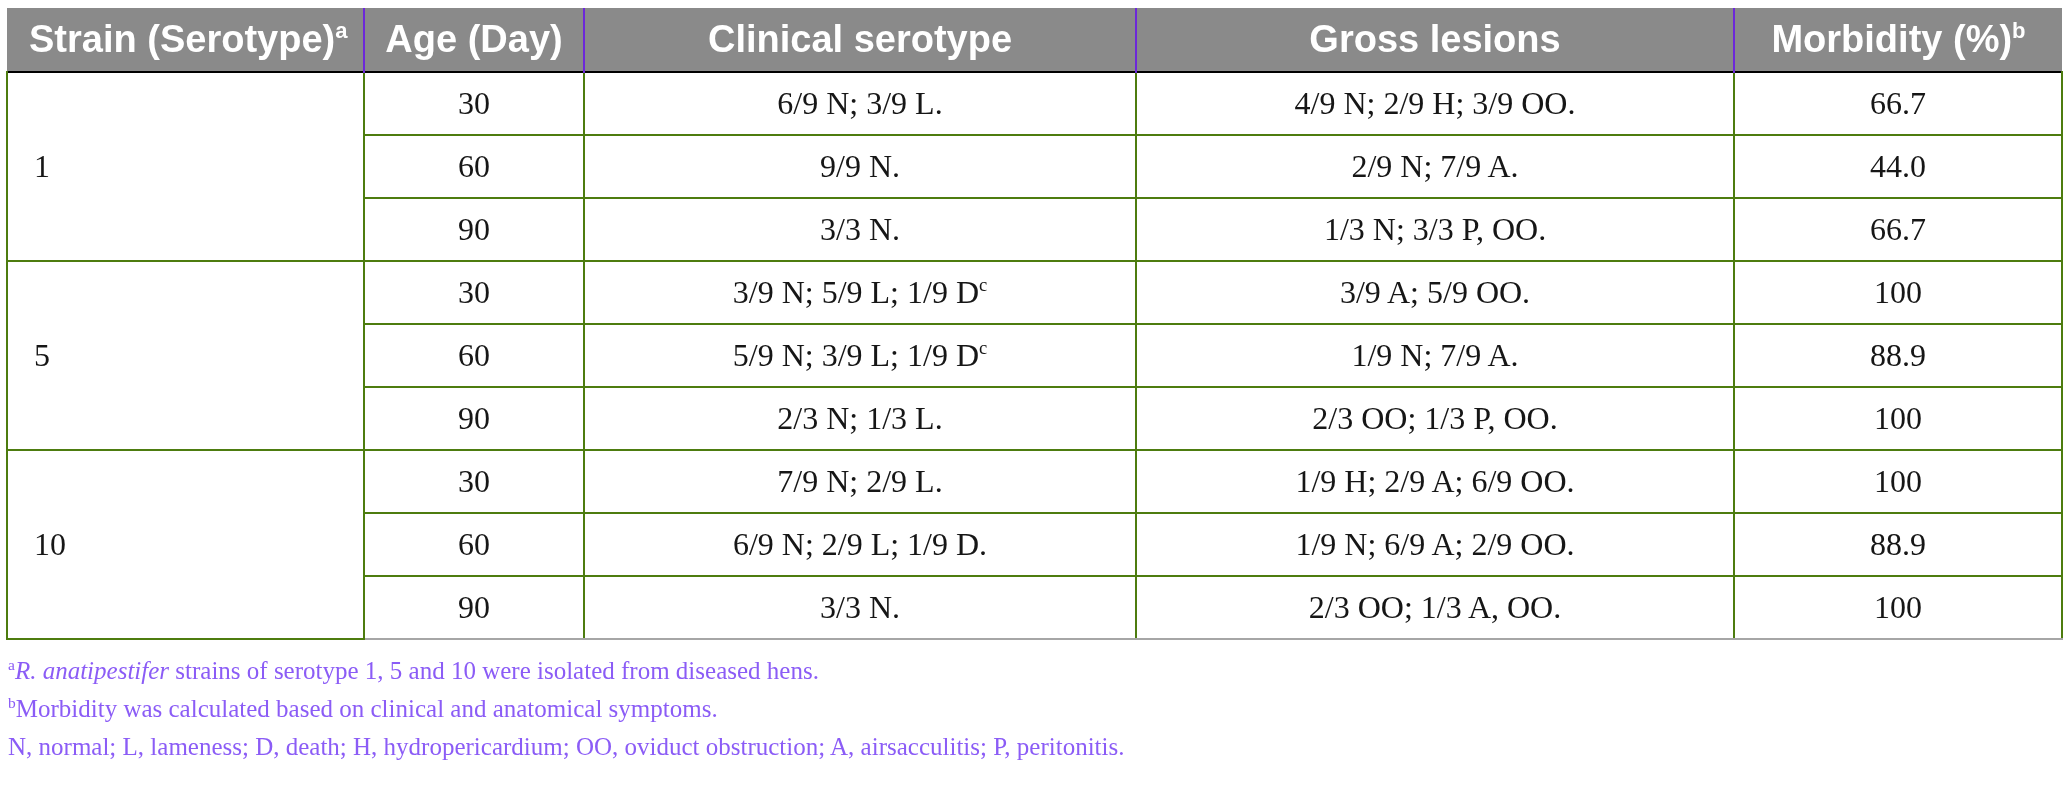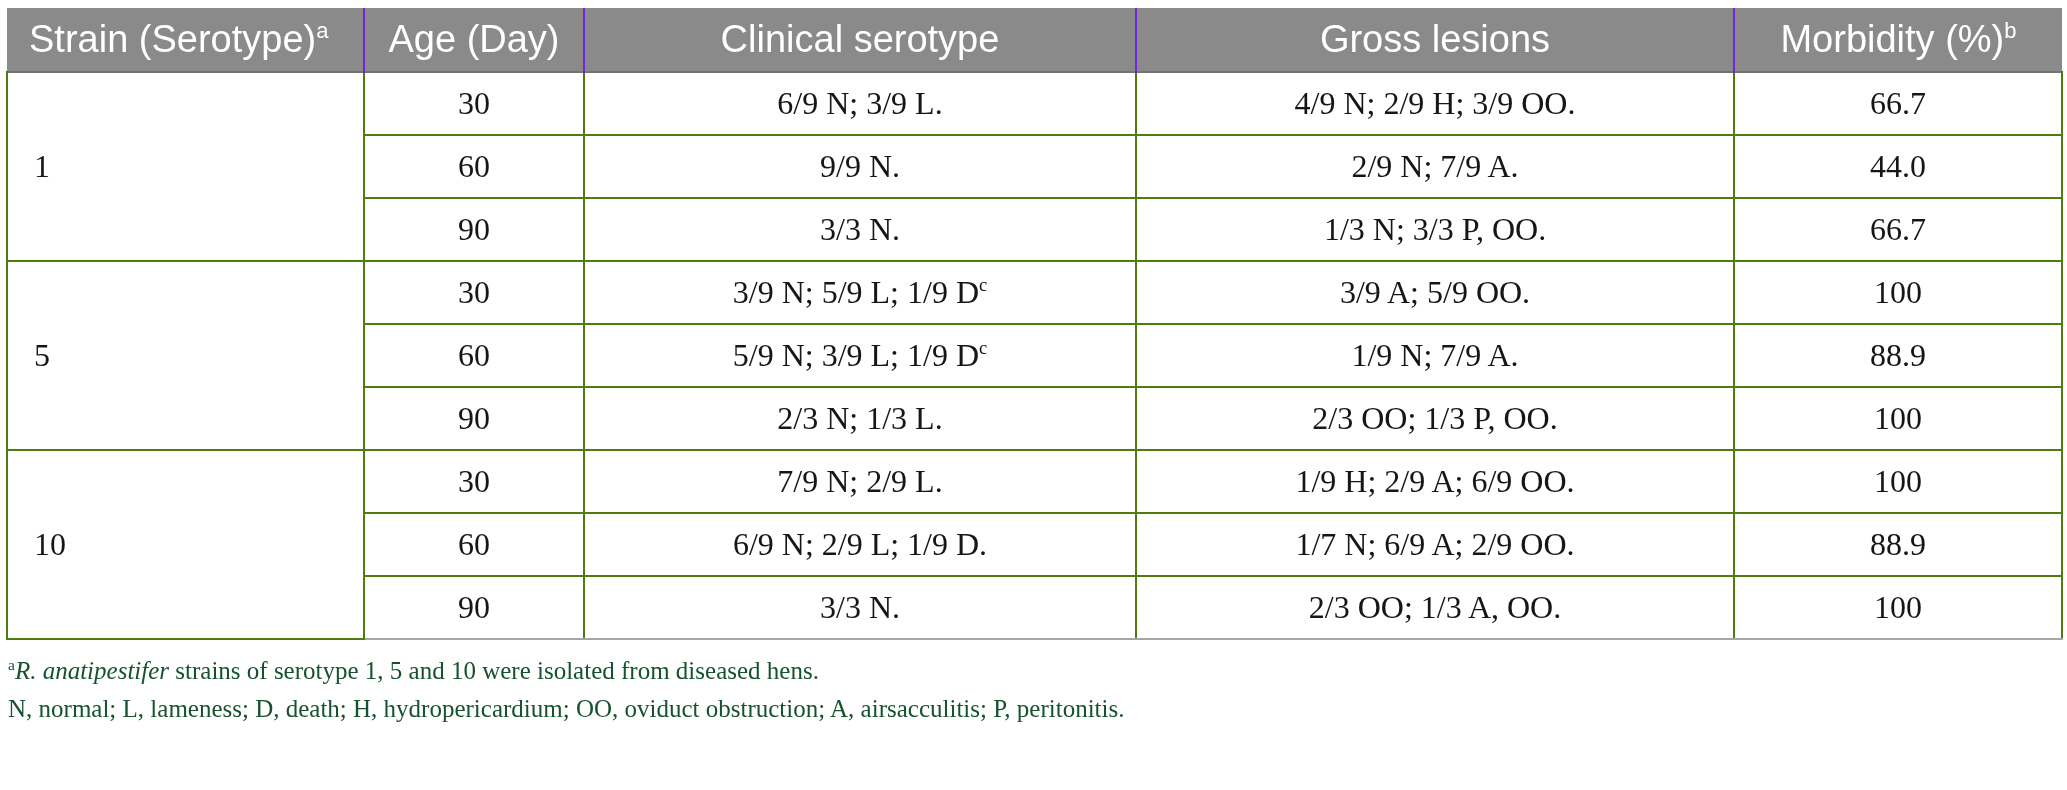--- a/index.html
+++ b/index.html
@@ -16,21 +16,21 @@
   table.data-table {
     border-collapse: collapse;
     table-layout: fixed;
     width: 2055px;
   }
   
   thead th {
     background: #8a8a8a;
     color: #ffffff;
     font-family: "Liberation Sans", sans-serif;
-    font-weight: 400;
+    font-weight: 700;
     font-size: 38px;
     height: 63px;
     text-align: center;
     vertical-align: middle;
     padding: 0;
     margin-top: 40px;
   }
   thead th + th {
     border-left: 2px solid #6d28d9;
   }
@@ -52,42 +52,42 @@
     text-align: center;
     vertical-align: middle;
     border: 2px solid #4d7c0f;
     padding: 0;
   }
   tbody td.strain-cell {
     text-align: left;
     padding-left: 26px;
   }
   tbody tr.group-start td {
-    border-top: 2px solid #737373;
+    border-top: 2px solid #000000;
   }
   tbody tr:last-child td,
   tbody td.group-bottom {
     border-bottom: 2px solid #a6a6a6;
   }
   tbody sup.cell-sup {
     font-size: 58%;
     vertical-align: super;
     line-height: 0;
   }
   
   .footnotes {
     margin-top: 12px;
     padding-left: 2px;
   }
   .footnote {
     margin: 0;
     font-family: "Liberation Serif", serif;
     font-size: 25px;
     line-height: 38px;
-    color: #14532d;
+    color: #8b5cf6;
   }
   .footnote sup {
     font-size: 62%;
     vertical-align: super;
     line-height: 0;
   }
   .footnote .fn-italic {
     font-style: italic;
   }
 </style>
@@ -158,31 +158,32 @@
       <tr class="group-start">
         <td class="strain-cell" rowspan="3">10</td>
         <td>30</td>
         <td><span>7/9 N; 2/9 L.</span><sup class="cell-sup"></sup></td>
         <td>1/9 H; 2/9 A; 6/9 OO.</td>
         <td>100</td>
       </tr>
       <tr>
         <td>60</td>
         <td><span>6/9 N; 2/9 L; 1/9 D.</span><sup class="cell-sup"></sup></td>
-        <td>1/7 N; 6/9 A; 2/9 OO.</td>
+        <td>1/9 N; 6/9 A; 2/9 OO.</td>
         <td>88.9</td>
       </tr>
       <tr>
         <td>90</td>
         <td><span>3/3 N.</span><sup class="cell-sup"></sup></td>
         <td>2/3 OO; 1/3 A, OO.</td>
         <td>100</td>
       </tr>
 
     </tbody>
   </table>
 
   <div class="footnotes">
     <p class="footnote"><sup>a</sup><span class="fn-italic">R. anatipestifer</span><span> strains of serotype 1, 5 and 10 were isolated from diseased hens.</span></p>
+    <p class="footnote"><sup>b</sup><span class="fn-italic"></span><span>Morbidity was calculated based on clinical and anatomical symptoms.</span></p>
     <p class="footnote"><sup></sup><span class="fn-italic"></span><span>N, normal; L, lameness; D, death; H, hydropericardium; OO, oviduct obstruction; A, airsacculitis; P, peritonitis.</span></p>
   </div>
 
 </div>
 
 </body></html>

